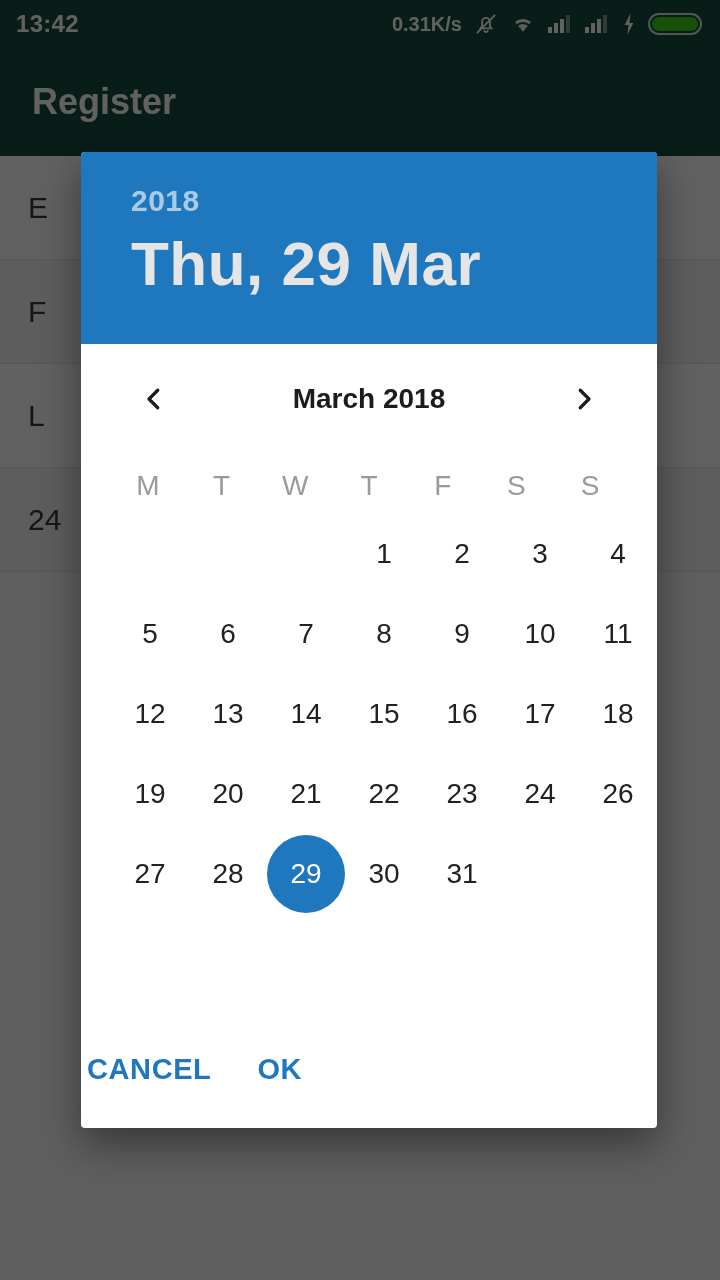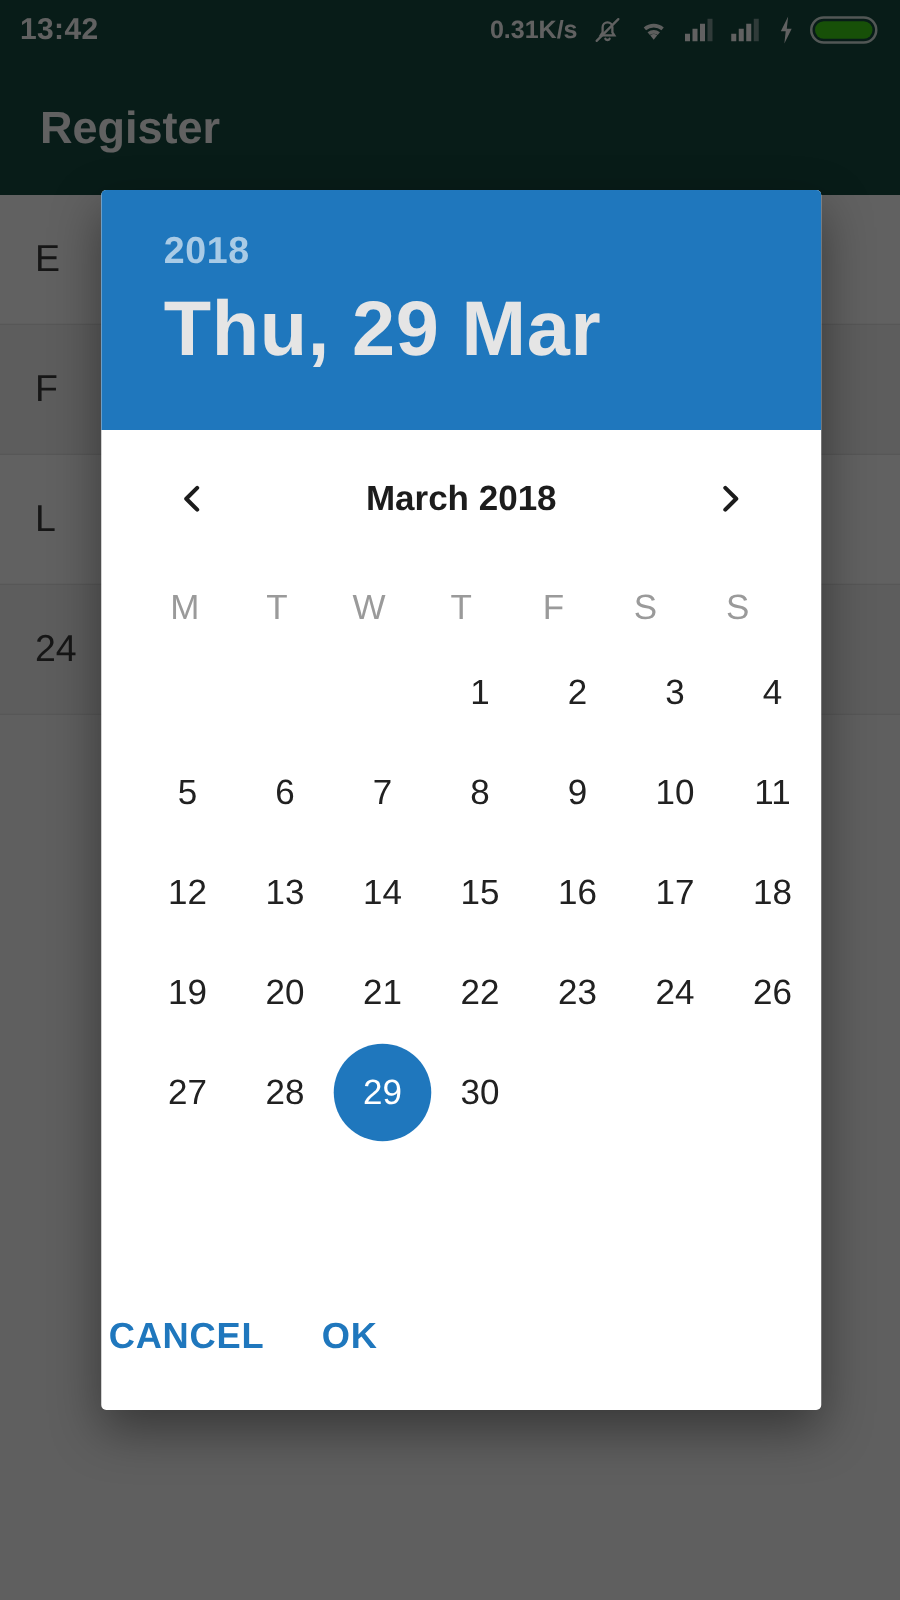--- a/index.html
+++ b/index.html
@@ -294,20 +294,23 @@
         </div>
         <div class="date-cell">
           <span class="pill">28</span>
         </div>
         <div class="date-cell selected">
           <span class="pill">29</span>
         </div>
         <div class="date-cell">
           <span class="pill">30</span>
         </div>
+        <div class="date-cell">
+          <span class="pill">31</span>
+        </div>
         <div class="date-cell empty">
           <span class="pill"></span>
         </div>
       </div>
   </div>
 
   <div id="dialog-actions">
     <button class="action-button">CANCEL</button>
     <button class="action-button">OK</button>
   </div>

